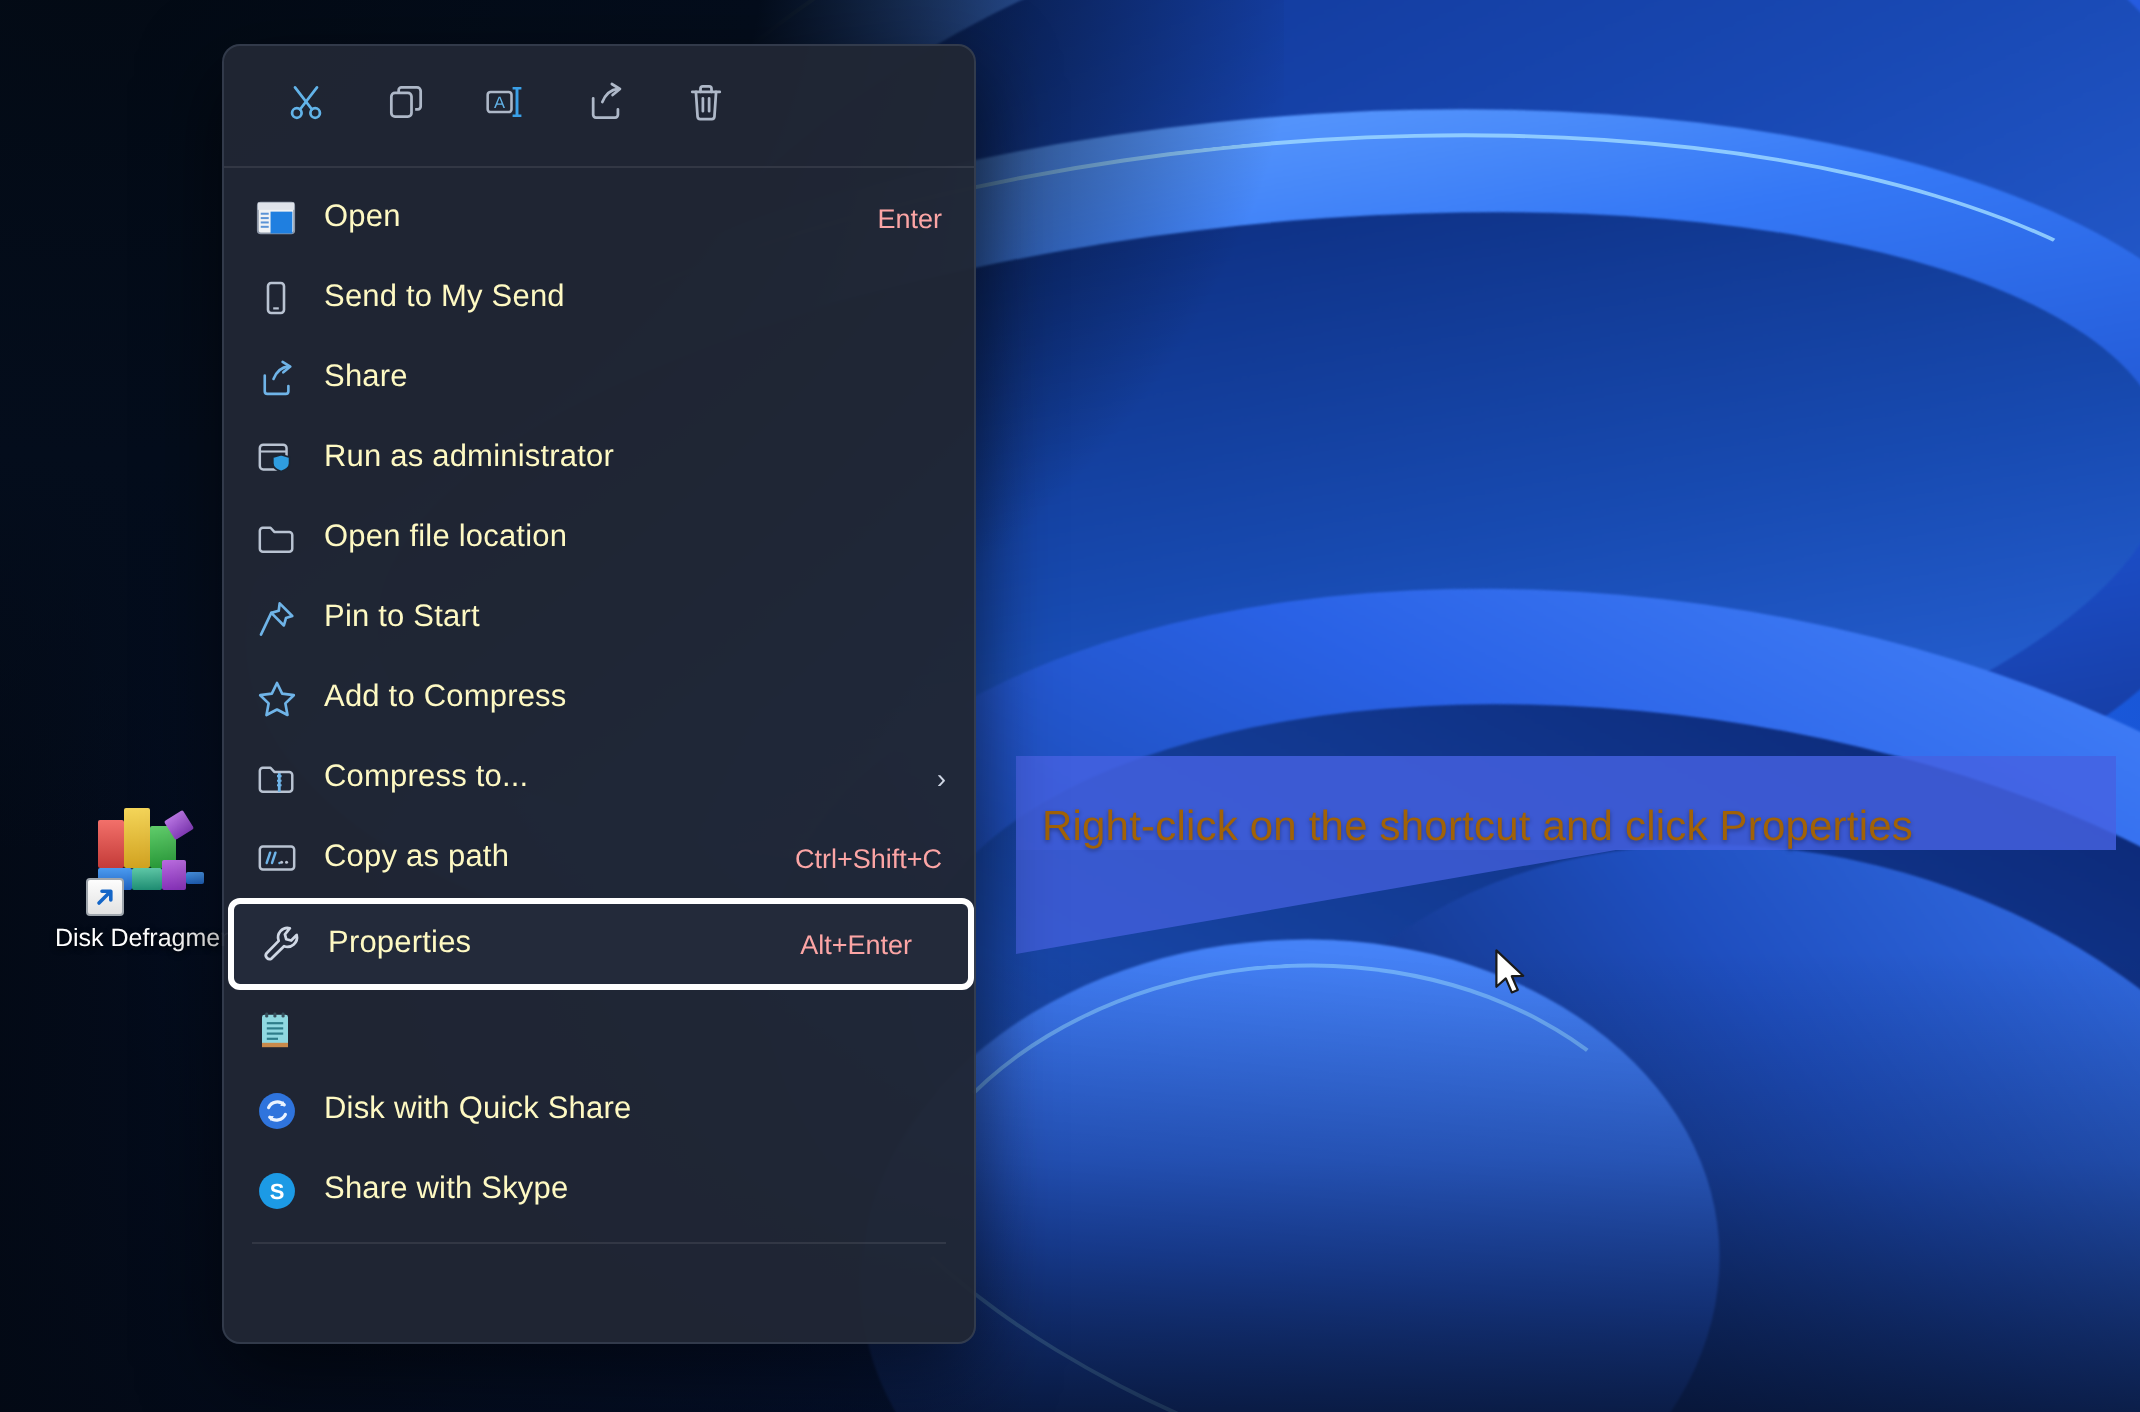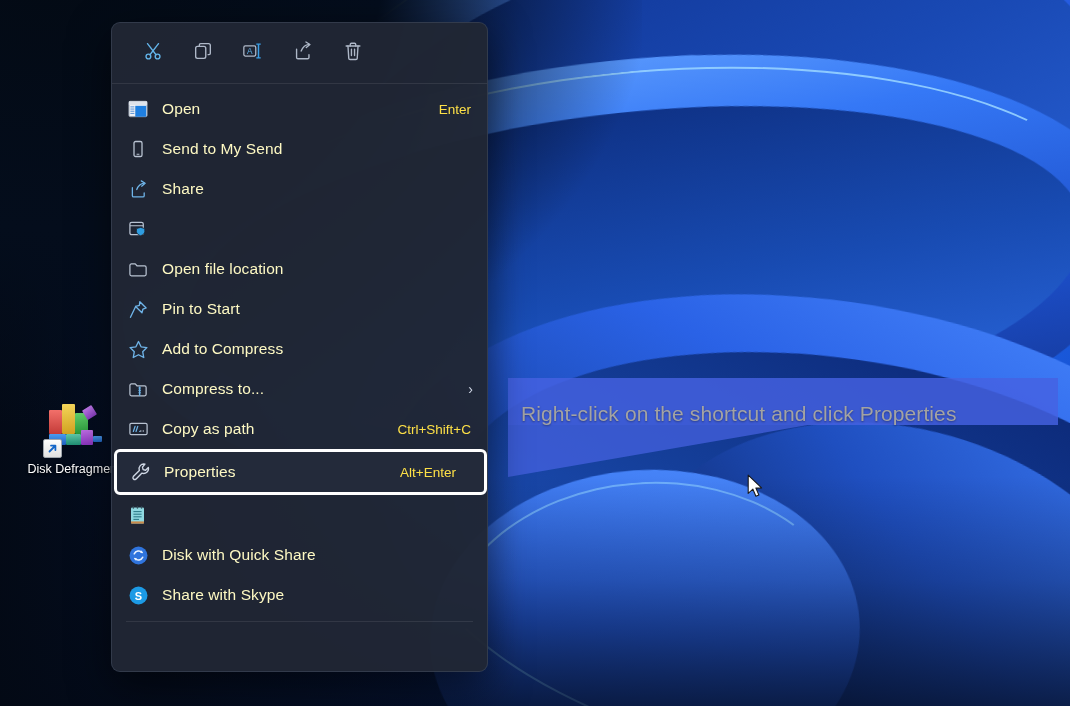--- a/index.html
+++ b/index.html
@@ -139,42 +139,42 @@
   }
   .mi-ico {
     width:34px; min-width:34px; height:24px;
     display:flex; align-items:center; justify-content:flex-start;
   }
   .mi-label {
     flex:1; color:#fef9c3; font-size:15.5px; letter-spacing:0.1px;
     white-space:nowrap;
   }
   .mi-accel {
-    color:#fde047; font-size:13.5px; margin-right:2px; white-space:nowrap;
+    color:#fca5a5; font-size:13.5px; margin-right:2px; white-space:nowrap;
   }
   .mi-chev { color:#cfd6e4; font-size:14px; margin-left:6px; }
 
   
   .mi.selected {
     position:absolute; left:2px; top:426px; width:373px; height:46px;
     border:3px solid #ffffff; border-radius:6px;
     background:rgba(36,43,58,0.98);
     padding:0 26px 0 13px;
     z-index:3;
   }
 
   
   #callout {
     position:absolute; left:508px; top:378px; width:550px; height:47px;
     background:rgba(70,98,226,0.82);
     display:flex; align-items:center; padding-left:13px;
     z-index:15;
   }
   #callout-text {
-    color:#a3a3a3; font-size:21px; letter-spacing:0.1px;
+    color:#a16207; font-size:21px; letter-spacing:0.1px;
     text-shadow:0 1px 2px rgba(0,0,0,0.35);
     margin-top:24px;
   }
   #callout-tail {
     position:absolute; left:508px; top:425px; width:300px; height:52px;
     background:rgba(70,98,226,0.72);
     clip-path:polygon(0 0, 300px 0, 0 52px);
     z-index:14;
   }
 
@@ -339,20 +339,21 @@
     </div>
 
     <div class="mi">
       <span class="mi-ico">
         <svg width="21" height="20" viewBox="0 0 22 20" fill="none">
           <rect x="2" y="3" width="14" height="13" rx="1.8" stroke="#b9c3d2" stroke-width="1.3"></rect>
           <line x1="2" y1="6.6" x2="16" y2="6.6" stroke="#b9c3d2" stroke-width="1.1"></line>
           <path d="M13.2 8.3 17.6 9.6v3.1c0 2.2-2.2 3.6-4.4 4.4-2.2-.8-4.4-2.2-4.4-4.4V9.6z" fill="#2f9de0" stroke="#1c2533" stroke-width="0.9"></path>
         </svg>
       </span>
+      <span class="mi-label">Run as administrator</span>
       <span class="mi-accel"></span>
     </div>
 
     <div class="mi">
       <span class="mi-ico">
         <svg width="21" height="19" viewBox="0 0 22 19" fill="none" stroke="#b9c3d2" stroke-width="1.3" stroke-linejoin="round">
           <path d="M2 5.2a1.6 1.6 0 0 1 1.6-1.6h4l2 2.2h7.8A1.6 1.6 0 0 1 19 7.4v7.2a1.6 1.6 0 0 1-1.6 1.6H3.6A1.6 1.6 0 0 1 2 14.6z"></path>
         </svg>
       </span>
       <span class="mi-label">Open file location</span>

